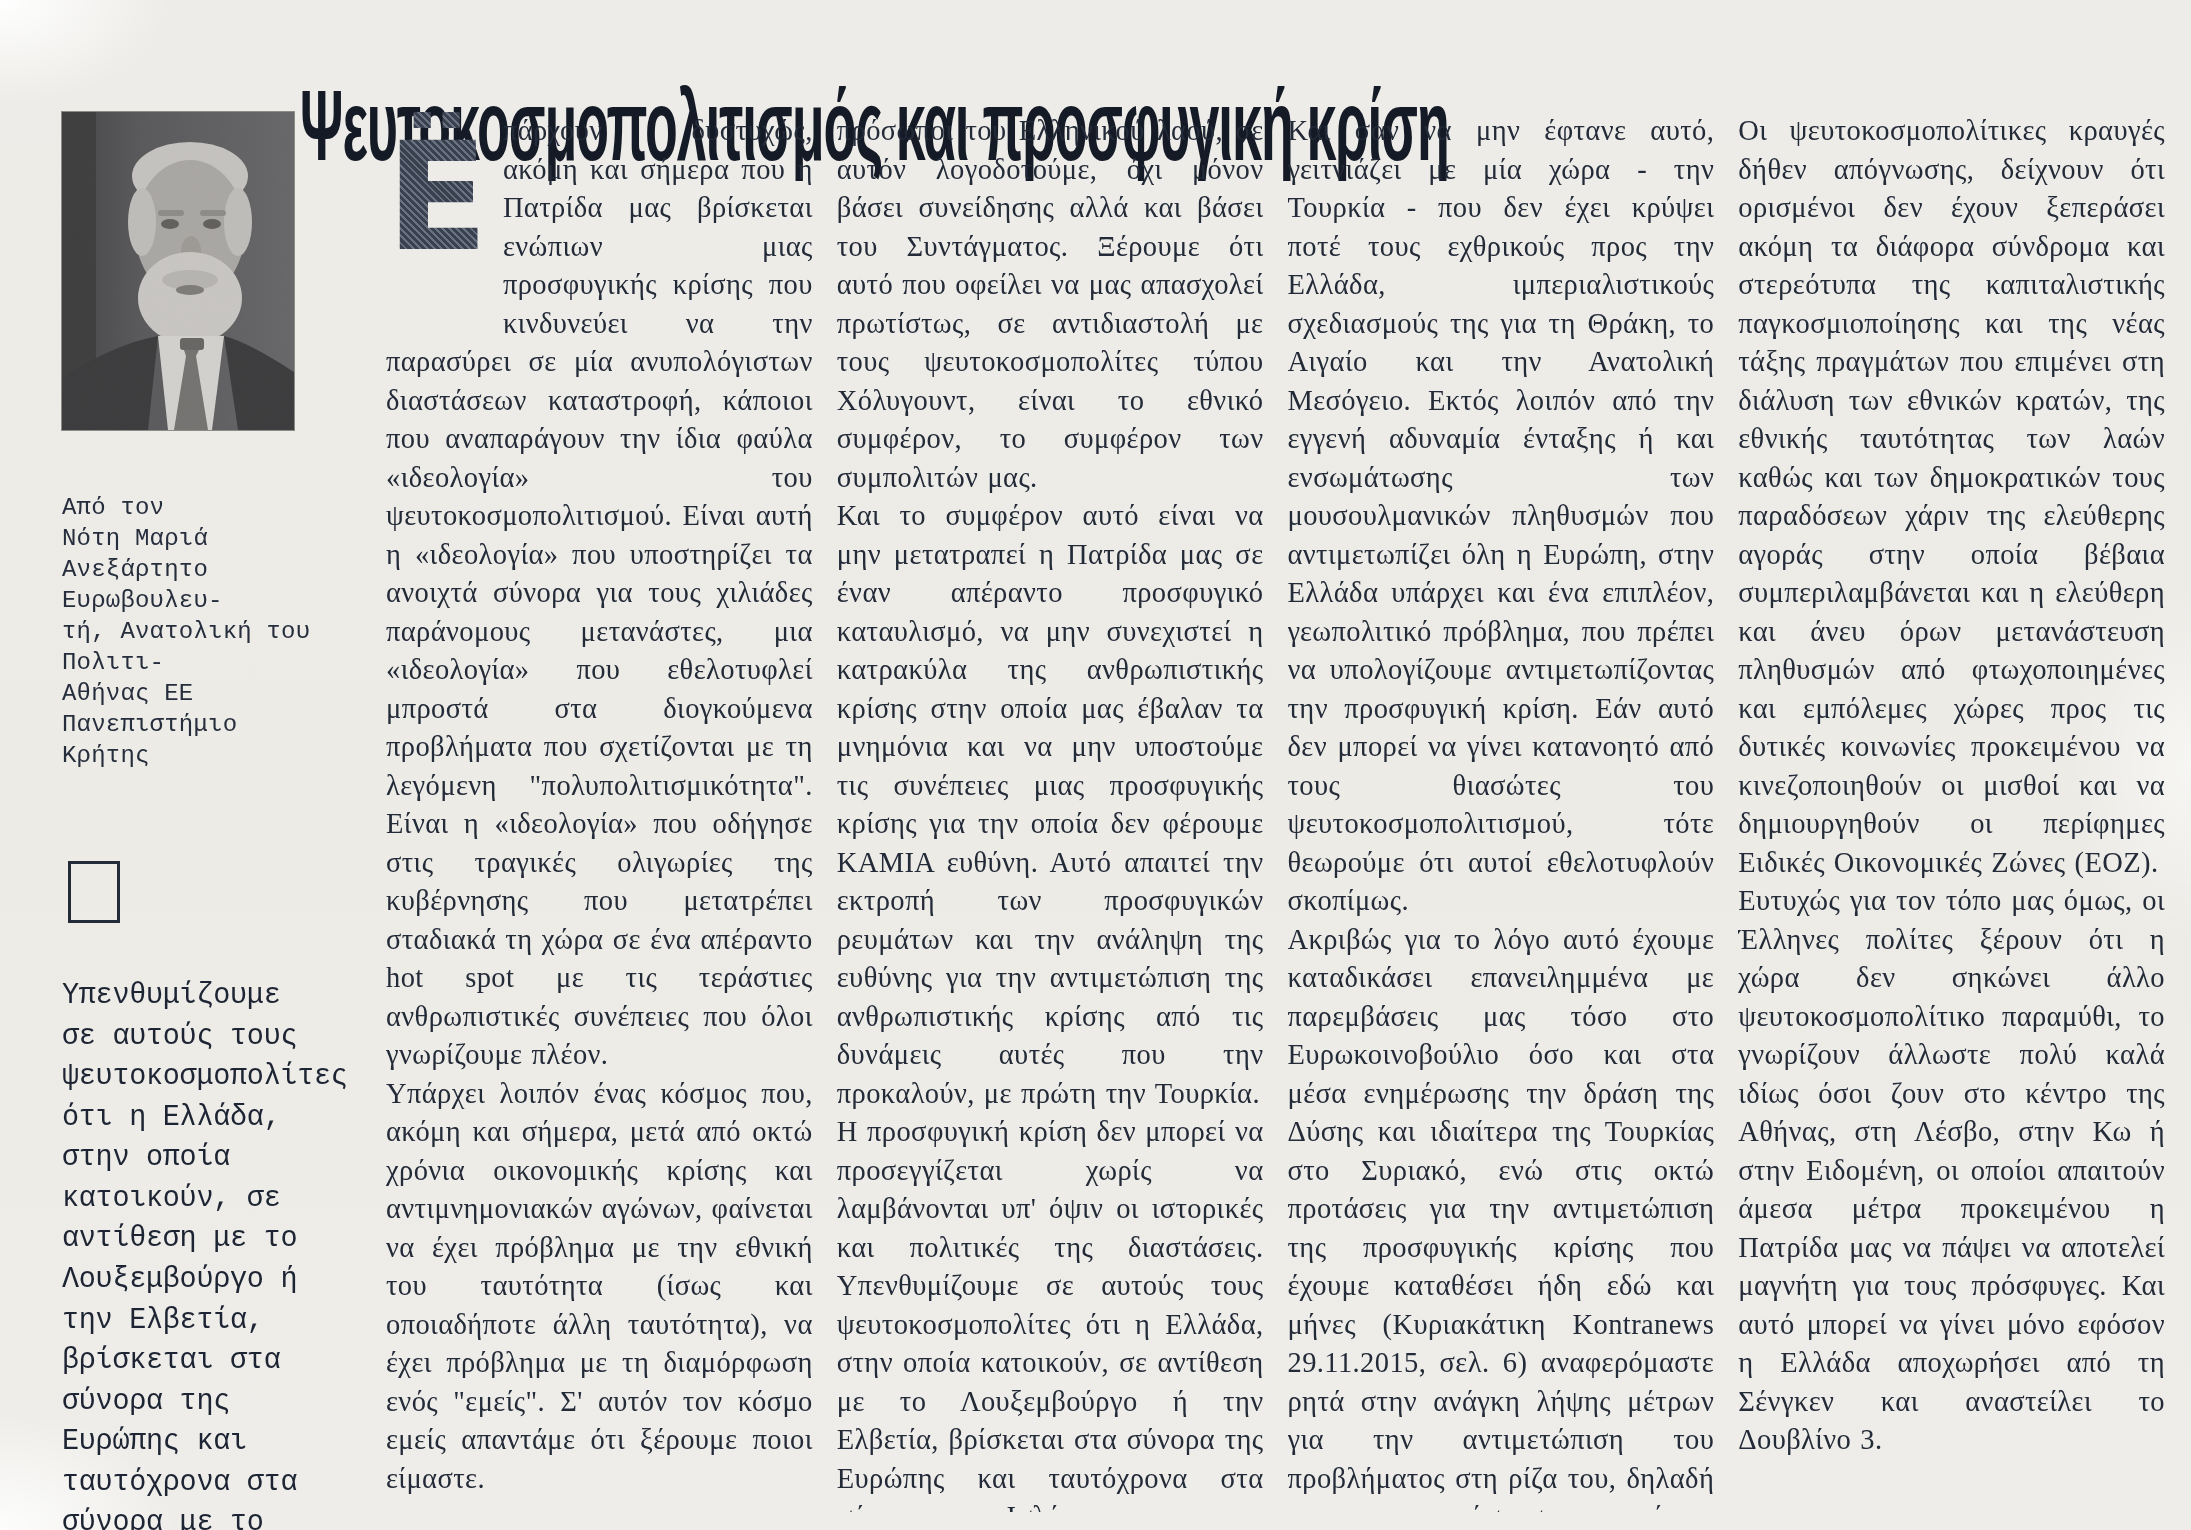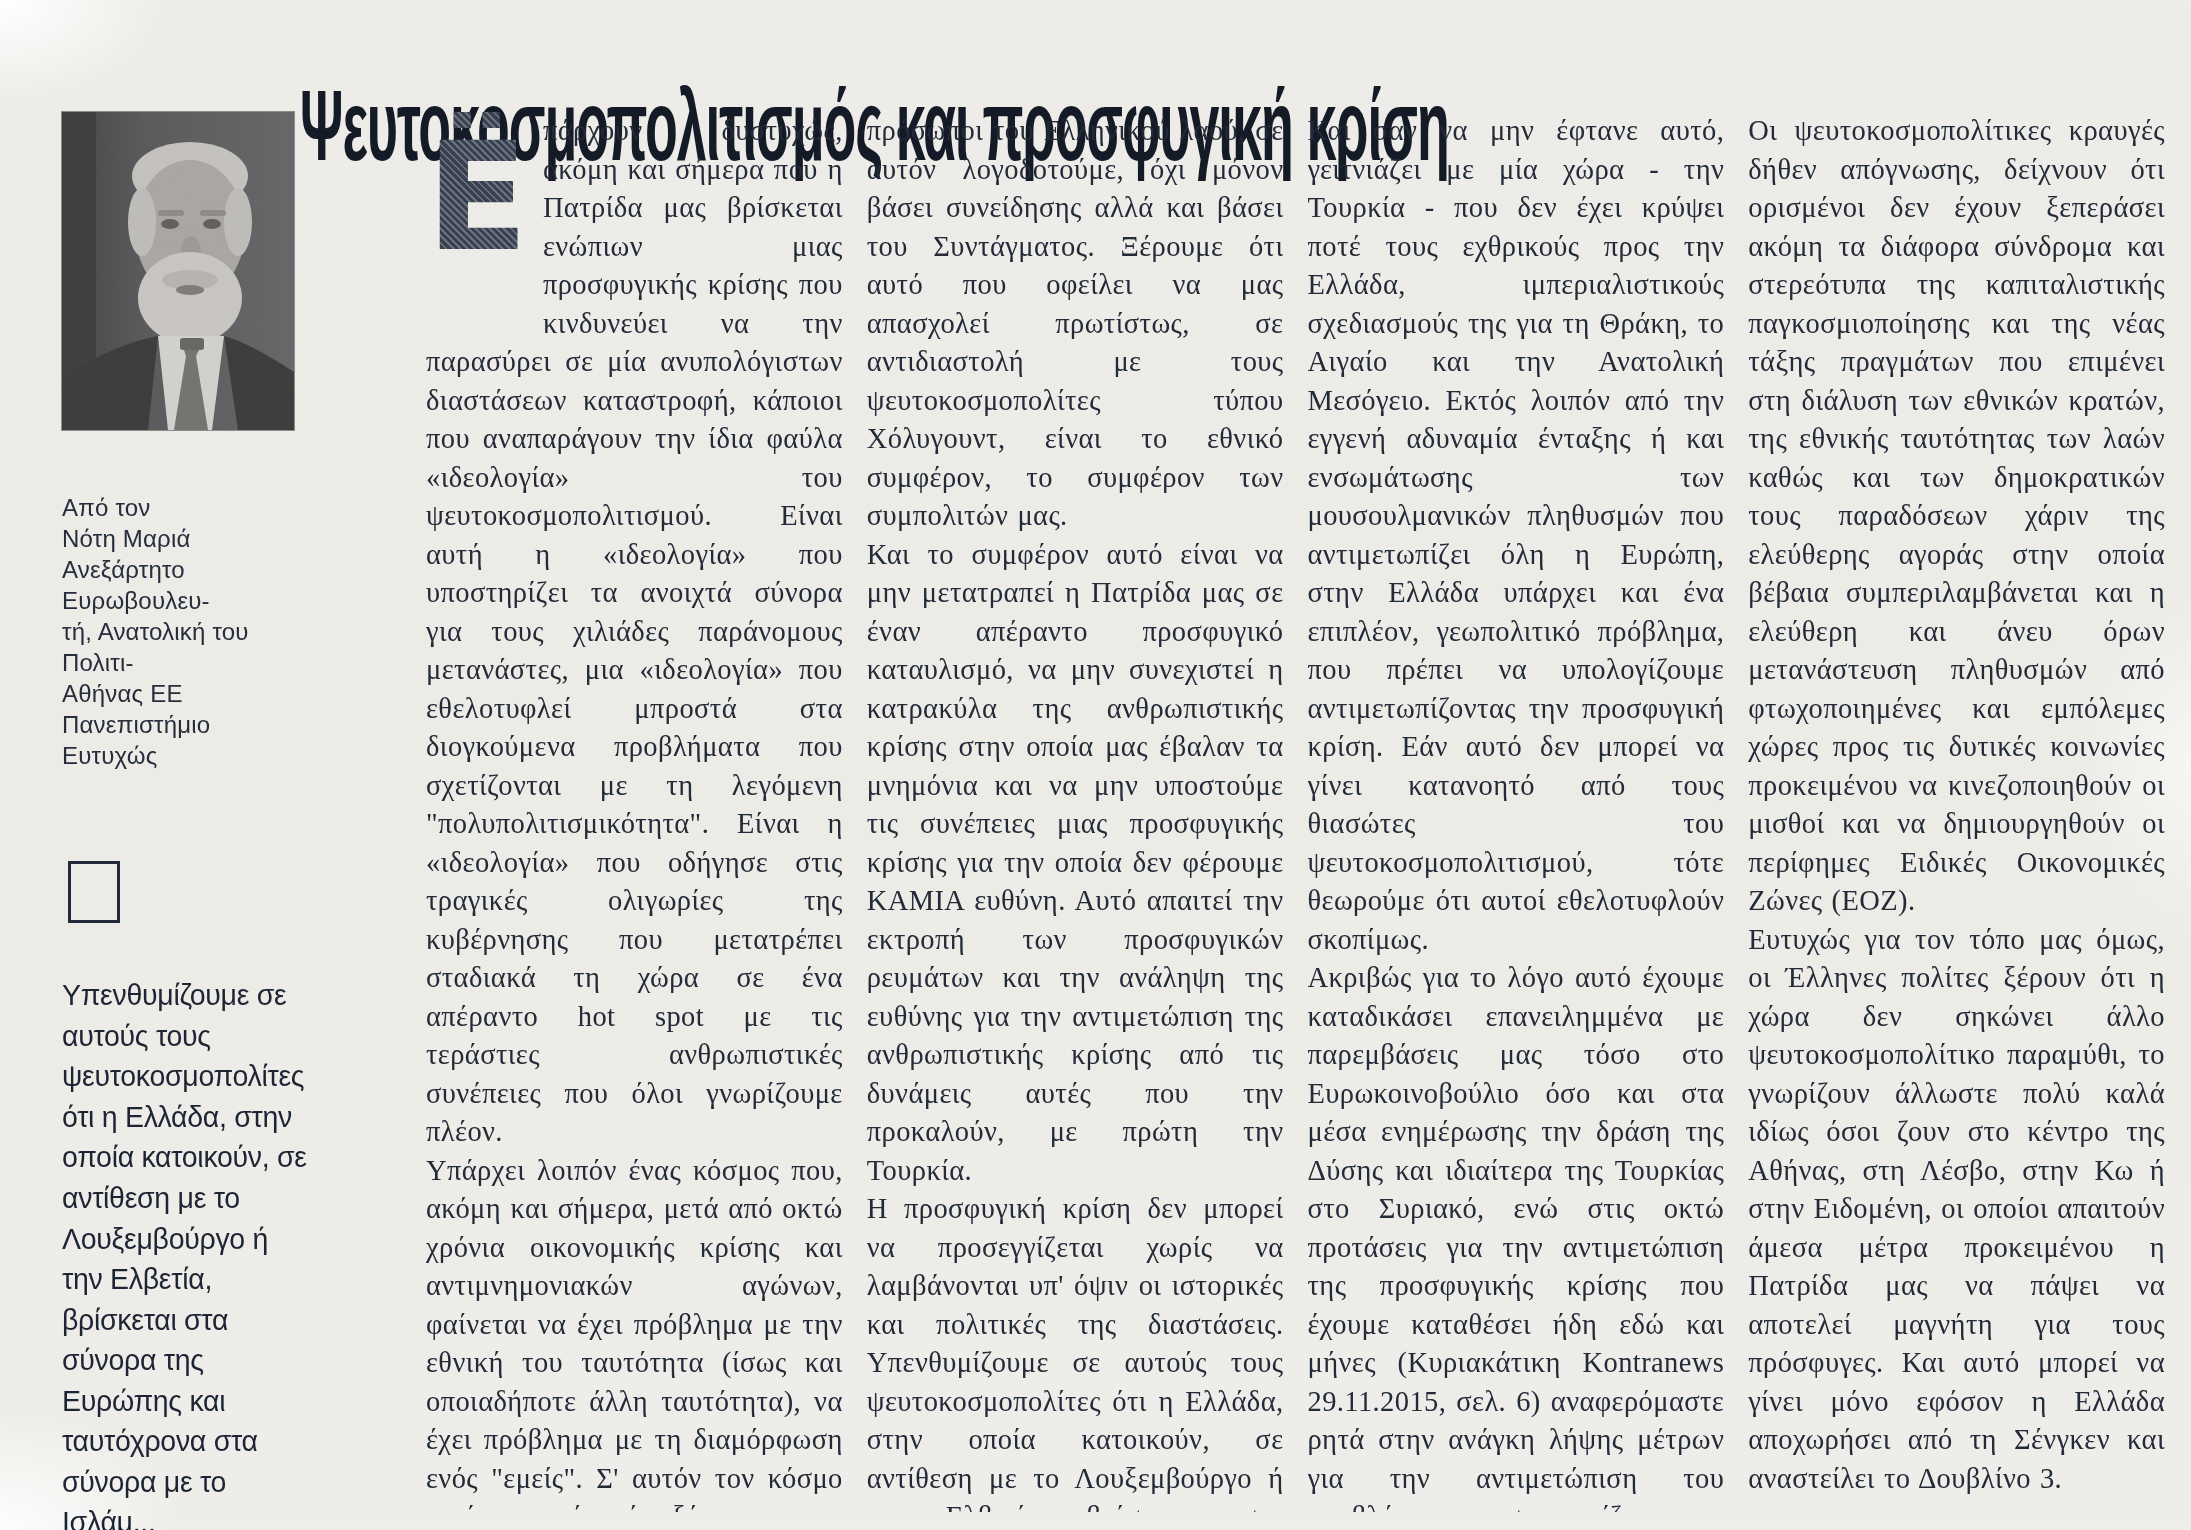--- a/index.html
+++ b/index.html
@@ -28,22 +28,22 @@
     color:#141a26;
     transform:scaleX(0.56) scaleY(1.04);
     transform-origin:left top;
     white-space:nowrap;
   }
   .main{
     position:absolute;left:62px;top:112px;right:26px;bottom:18px;
     display:flex;
   }
   .sidebar{
-    width:252px;flex:0 0 252px;margin-right:112px;
-    font-family:Liberation Sans, sans-serif;
+    width:252px;flex:0 0 252px;margin-right:72px;
+    font-family:Liberation Mono, monospace;
     color:#262d3c;
   }
   .photo-frame{
     width:232px;height:318px;
     background:#3c3c3e;
     box-shadow:0 0 0 1px #8d8d88;
     overflow:hidden;
   }
   .photo-frame svg{display:block;width:100%;height:100%;}
   .byline{
@@ -140,21 +140,21 @@
           <rect x="0" y="0" width="232" height="318" fill="#888" filter="url(#grain)" opacity="0.25"></rect>
         </svg>
       </div>
 
       <div class="byline">
           <div>Από τον</div>
           <div>Νότη Μαριά</div>
           <div>Ανεξάρτητο Ευρωβουλευ-</div>
           <div>τή, Ανατολική του Πολιτι-</div>
           <div>Αθήνας ΕΕ Πανεπιστήμιο</div>
-          <div>Ευτυχώς</div>
+          <div>Κρήτης</div>
         </div>
 
       <div class="ornament-box"></div>
 
       <div class="pullquote">Υπενθυμίζουμε σε αυτούς τους ψευτοκοσμοπολίτες ότι η Ελλάδα, στην οποία κατοικούν, σε αντίθεση με το Λουξεμβούργο ή την Ελβετία, βρίσκεται στα σύνορα της Ευρώπης και ταυτόχρονα στα σύνορα με το Ισλάμ...</div>
     </aside>
 
     <div class="bodycols">
       <div class="column">
           <p><span class="dropcap">Ë</span>πάρχουν δυστυχώς, ακόμη και σήμερα που η Πατρίδα μας βρίσκεται ενώπιων μιας προσφυγικής κρίσης που κινδυνεύει να την παρασύρει σε μία ανυπολόγιστων διαστάσεων καταστροφή, κάποιοι που αναπαράγουν την ίδια φαύλα «ιδεολογία» του ψευτοκοσμοπολιτισμού. Είναι αυτή η «ιδεολογία» που υποστηρίζει τα ανοιχτά σύνορα για τους χιλιάδες παράνομους μετανάστες, μια «ιδεολογία» που εθελοτυφλεί μπροστά στα διογκούμενα προβλήματα που σχετίζονται με τη λεγόμενη "πολυπολιτισμικότητα". Είναι η «ιδεολογία» που οδήγησε στις τραγικές ολιγωρίες της κυβέρνησης που μετατρέπει σταδιακά τη χώρα σε ένα απέραντο hot spot με τις τεράστιες ανθρωπιστικές συνέπειες που όλοι γνωρίζουμε πλέον.</p>

